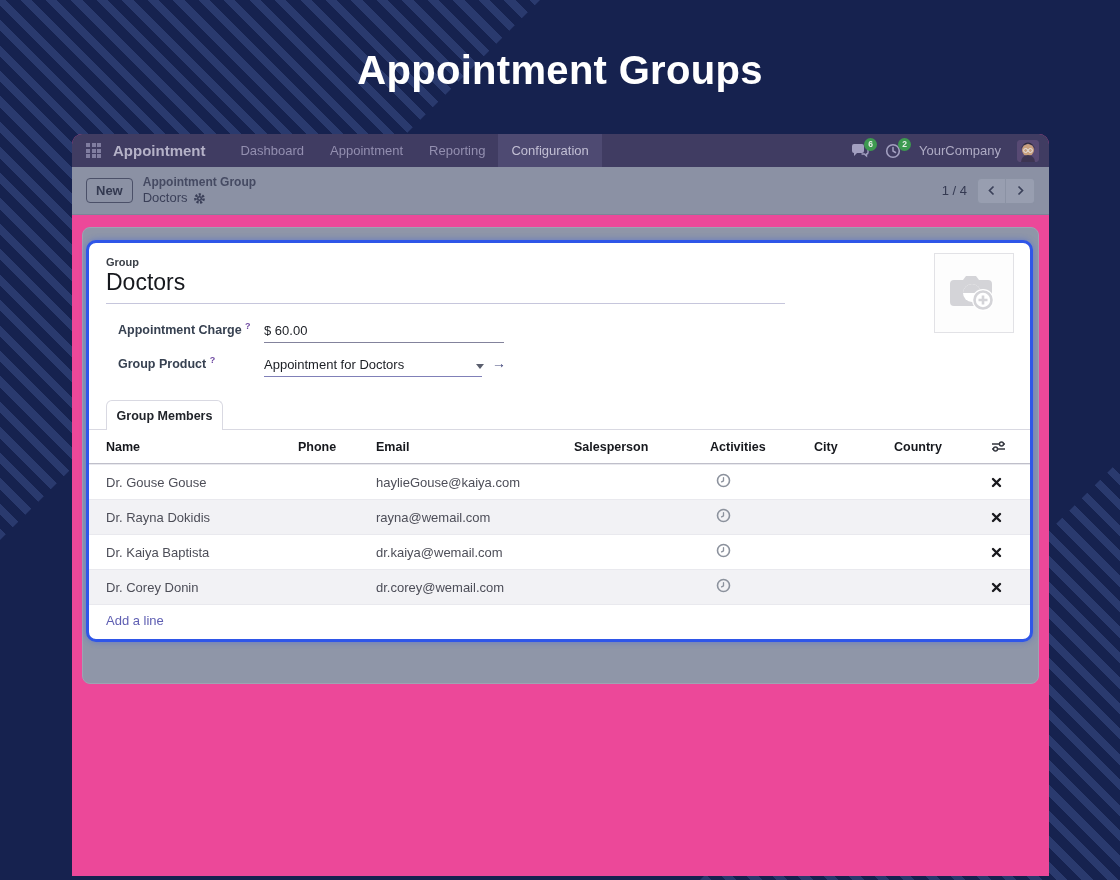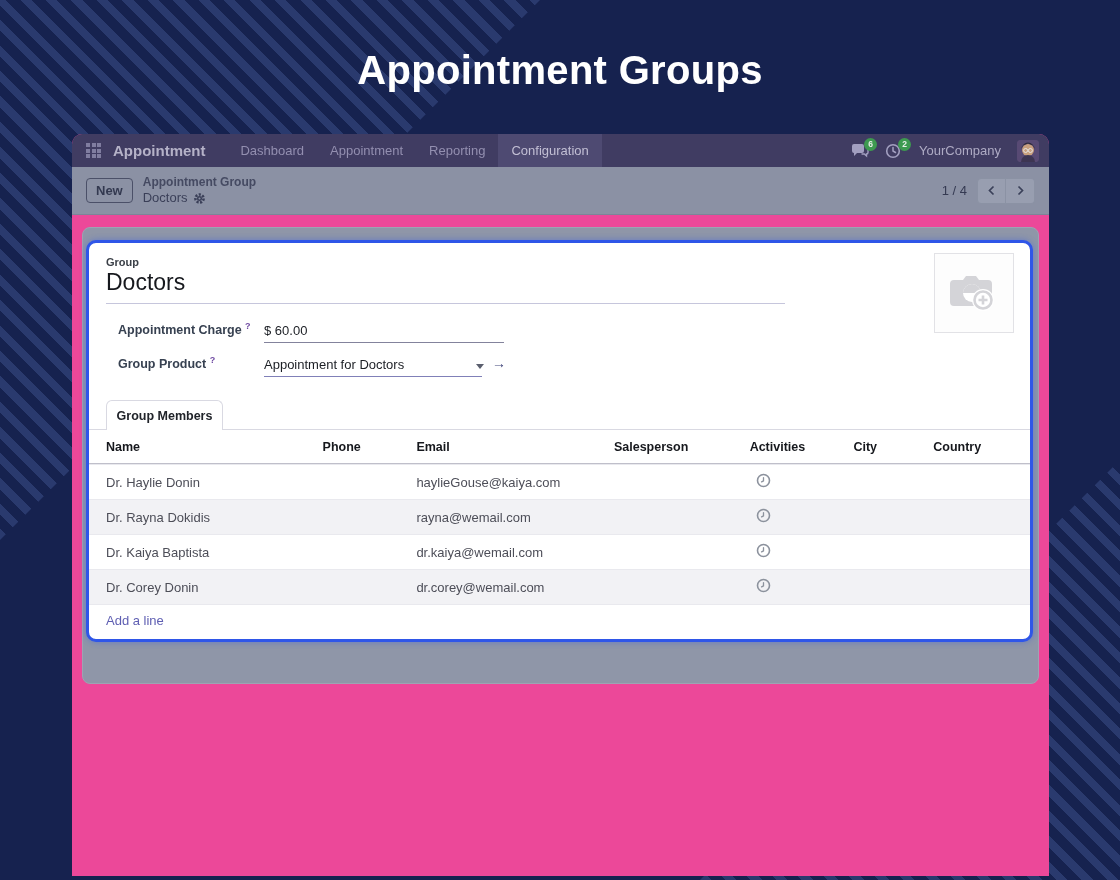--- a/index.html
+++ b/index.html
@@ -62,21 +62,21 @@
 
   .tab { position:absolute; left:17px; top:157px; width:117px; height:30px; background:#fff; border:1px solid #d9d9e2; border-bottom:none; border-radius:6px 6px 0 0; display:flex; align-items:center; justify-content:center; font-size:12.5px; font-weight:600; color:#21242a; z-index:2; cursor:pointer; }
   .tab-line { position:absolute; left:0; top:186px; width:100%; height:1px; background:#d9d9e2; }
 
   .members { position:absolute; left:0; top:187px; width:941px; display:flex; flex-direction:column; }
   .t-row { display:flex; align-items:center; height:35px; }
   .t-head { height:34px; border-bottom:1px solid #bfbfca; }
   .t-head .cell { font-size:12.5px; font-weight:700; color:#16181d; }
   .cell { font-size:13px; color:#4d4e58; overflow:hidden; white-space:nowrap; }
   .c-name { width:209px; padding-left:17px; }
-  .c-phone { width:94px;margin-left:25px; }
+  .c-phone { width:78px; }
   .c-email { width:198px; }
   .c-sales { width:136px; }
   .c-act { width:104px; }
   .c-city { width:80px; }
   .c-country { width:95px; }
   .c-handle { flex:1; display:flex; justify-content:flex-start; padding-left:2px; }
   .body-row { border-top:1px solid #e9e9ee; }
   .body-row:nth-child(even) { background:#f2f2f5; }
   .act-ico { margin-left:6px; cursor:pointer; display:inline-flex; }
   .del-ico { cursor:pointer; display:inline-flex; }
@@ -210,21 +210,21 @@
             <svg width="15" height="13" viewBox="0 0 15 13">
               <path d="M1 4 h13 M1 9 h13" stroke="#33363e" stroke-width="1.5"></path>
               <circle cx="10.5" cy="4" r="2" fill="#ffffff" stroke="#33363e" stroke-width="1.4"></circle>
               <circle cx="4.5" cy="9" r="2" fill="#ffffff" stroke="#33363e" stroke-width="1.4"></circle>
             </svg>
           </div>
         </div>
 
         <div>
   <div class="t-row body-row">
-    <div class="cell c-name">Dr. Haylie Donin</div>
+    <div class="cell c-name">Dr. Gouse Gouse</div>
     <div class="cell c-phone"></div>
     <div class="cell c-email">haylieGouse@kaiya.com</div>
     <div class="cell c-sales"></div>
     <div class="cell c-act">
       <span class="act-ico">
         <svg width="15" height="15" viewBox="0 0 15 15">
           <circle cx="7.5" cy="7.5" r="6" fill="none" stroke="#8c929d" stroke-width="1.6"></circle>
           <path d="M7.5 7.9 V4.6 M7.5 7.9 L5.6 8.9" fill="none" stroke="#8c929d" stroke-width="1.3" stroke-linecap="round"></path>
         </svg>
       </span>

